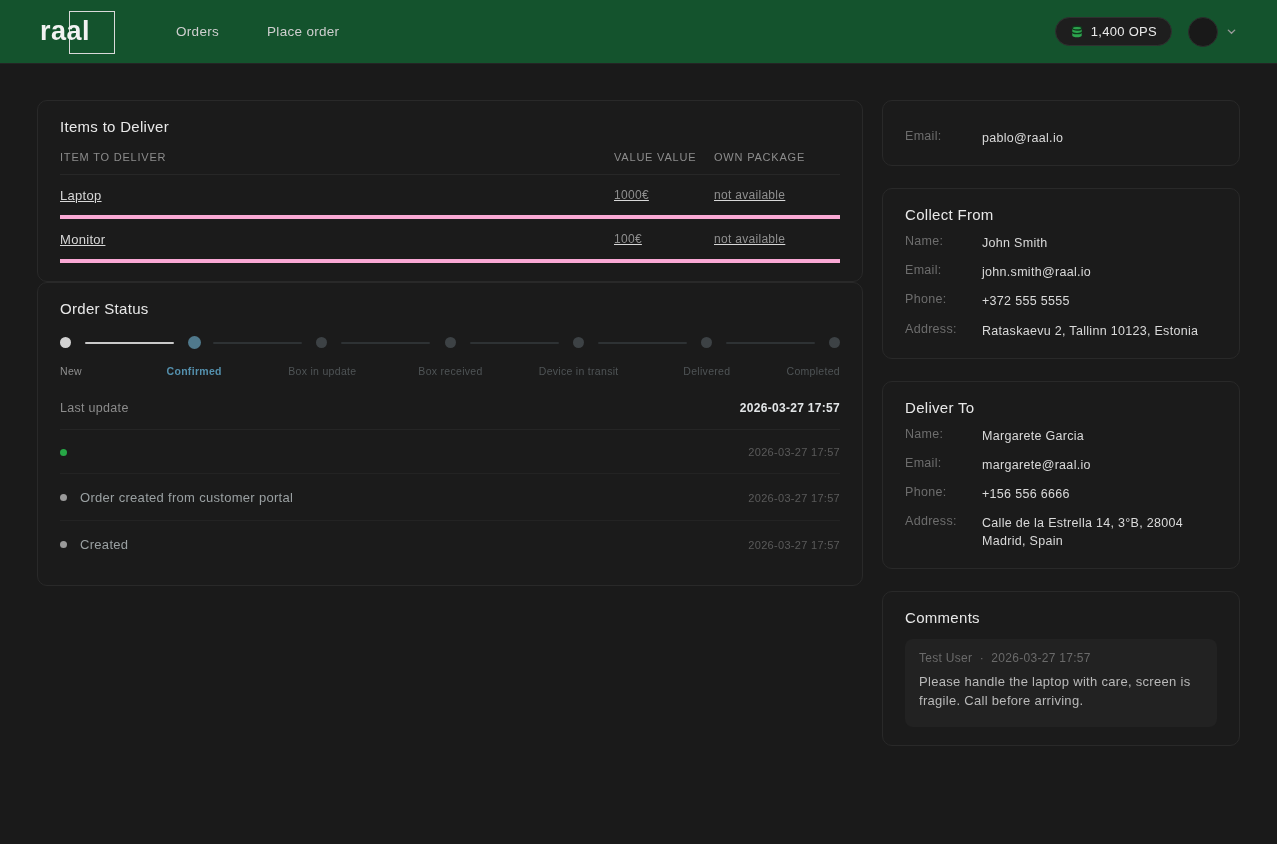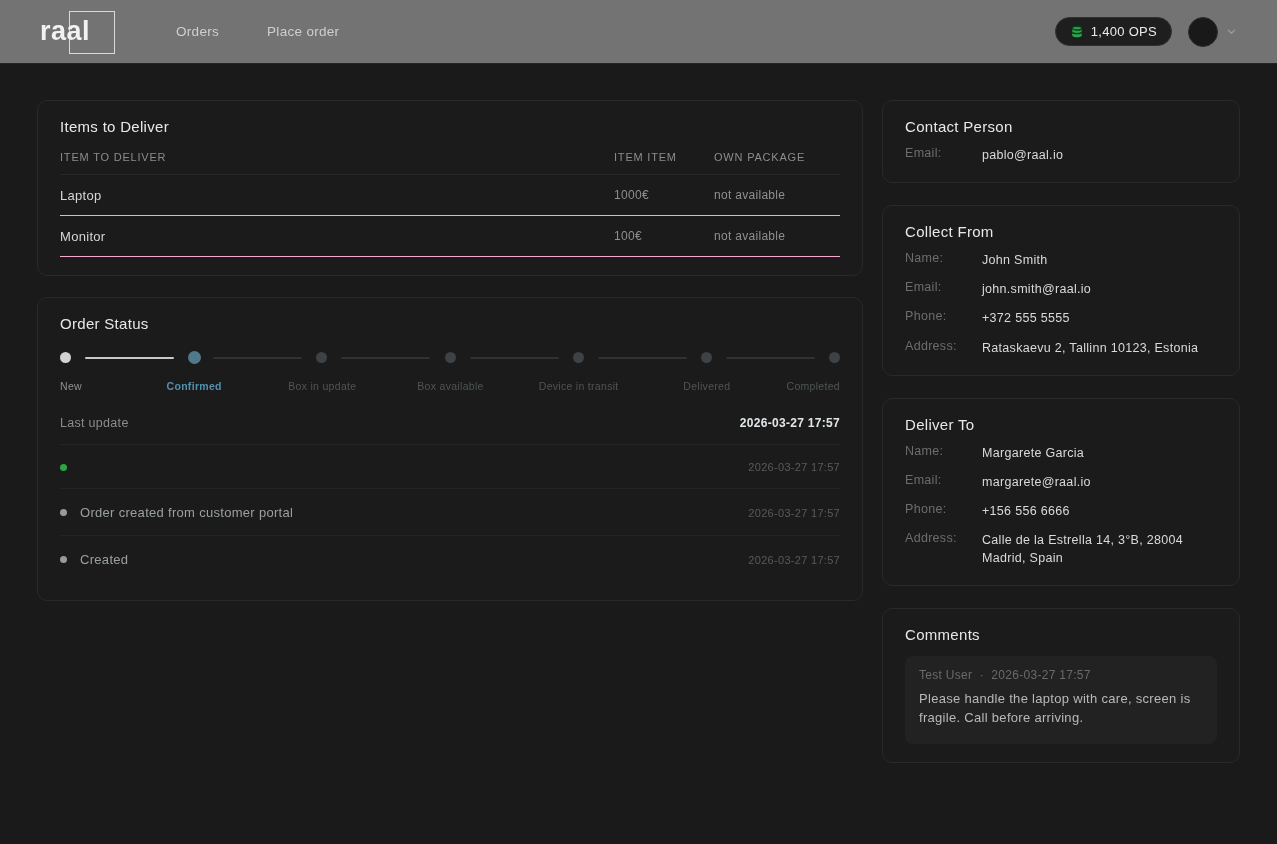--- a/index.html
+++ b/index.html
@@ -6,21 +6,21 @@
   html,body { width:1277px; height:844px; overflow:hidden; }
   body {
     background:#1a1a1a;
     font-family:"Liberation Sans", sans-serif;
     color:#d8d8d8;
     -webkit-font-smoothing:antialiased;
   }
 
   
   .header {
-    height:64px; background:#737373; border-bottom:1px solid #242424;
+    height:64px; background:#14532d; border-bottom:1px solid #242424;
     display:flex; align-items:center; padding:0 40px;
   }
   .logo { position:relative; display:flex; align-items:center; cursor:pointer; margin-right:56px; width:80px; height:50px; }
   .logo-text { font-size:27px; font-weight:600; color:#f2f2f2; letter-spacing:0.5px; line-height:1; position:relative; z-index:2; }
   .logo-box { position:absolute; left:29px; top:4px; width:46px; height:43px; border:1.5px solid #d9d9d9; z-index:1; }
   .nav { display:flex; gap:48px; }
   .nav-item { font-size:13.5px; color:#cfcfcf; cursor:pointer; letter-spacing:0.3px; }
   .header-right { margin-left:auto; display:flex; align-items:center; }
   .pill {
     display:inline-flex; align-items:center; gap:7px;
@@ -48,23 +48,23 @@
   .col-left { flex:0 0 826px; }
   .col-right { flex:1; display:flex; flex-direction:column; }
 
   .card {
     background:#1b1b1b; border:1px solid #292929; border-radius:10px;
     padding:17px 22px 18px 22px;
   }
   .card-title { font-size:15px; font-weight:500; color:#e8e8e8; letter-spacing:0.3px; }
 
   
-  .items-card { margin-bottom:21px; }
+  .items-card { }
   .tbl-header { display:flex; padding:16px 0 11px 0; border-bottom:1px solid #272727; }
-  .tbl-row { display:flex; padding:13px 0 12px 0; border-bottom:1px solid #f9a8d4; }
+  .tbl-row { display:flex; padding:13px 0 12px 0; border-bottom:4px solid #f9a8d4;text-decoration:underline; }
   .c1 { width:554px; }
   .c2 { width:100px; }
   .c3 { flex:1; }
   .th { font-size:11px; color:#8c8c8c; letter-spacing:0.8px; }
   .td-item { font-size:13px; color:#d6d6d6; letter-spacing:0.3px; }
   .td-muted { font-size:12px; color:#8f8f8f; letter-spacing:0.3px; }
 
   
   .status-card { }
   .stepper { position:relative; height:50px; margin-top:16px; }
@@ -151,21 +151,21 @@
 
 
   <div class="columns">
 
     <div class="col-left">
 
       <div class="card items-card">
         <div class="card-title">Items to Deliver</div>
         <div class="tbl-header">
           <span class="c1 th">ITEM TO DELIVER</span>
-          <span class="c2 th">ITEM ITEM</span>
+          <span class="c2 th">VALUE VALUE</span>
           <span class="c3 th">OWN PACKAGE</span>
         </div>
         <div class="tbl-row">
           <span class="c1 td-item">Laptop</span>
           <span class="c2 td-muted">1000€</span>
           <span class="c3 td-muted">not available</span>
         </div>
         <div class="tbl-row">
           <span class="c1 td-item">Monitor</span>
           <span class="c2 td-muted">100€</span>
@@ -186,21 +186,21 @@
           <span class="dot d6"></span>
           <span class="sline done l0"></span>
           <span class="sline l1"></span>
           <span class="sline l2"></span>
           <span class="sline l3"></span>
           <span class="sline l4"></span>
           <span class="sline l5"></span>
           <span class="slabel done t0">New</span>
           <span class="slabel active t1">Confirmed</span>
           <span class="slabel t2">Box in update</span>
-          <span class="slabel t3">Box available</span>
+          <span class="slabel t3">Box received</span>
           <span class="slabel t4">Device in transit</span>
           <span class="slabel t5">Delivered</span>
           <span class="slabel t6">Completed</span>
         </div>
 
         <div class="last-update">
           <span class="lu-label">Last update</span>
           <span class="lu-value">2026-03-27 17:57</span>
         </div>
 
@@ -218,21 +218,20 @@
           <span class="event-text">Created</span>
           <span class="event-time">2026-03-27 17:57</span>
         </div>
       </div>
 
     </div>
 
     <div class="col-right">
 
       <div class="card info-card">
-        <div class="card-title">Contact Person</div>
         <div class="field-row">
           <span class="field-label">Email:</span>
           <span class="field-value">pablo@raal.io</span>
         </div>
       </div>
 
       <div class="card info-card">
         <div class="card-title">Collect From</div>
         <div class="field-row">
           <span class="field-label">Name:</span>

